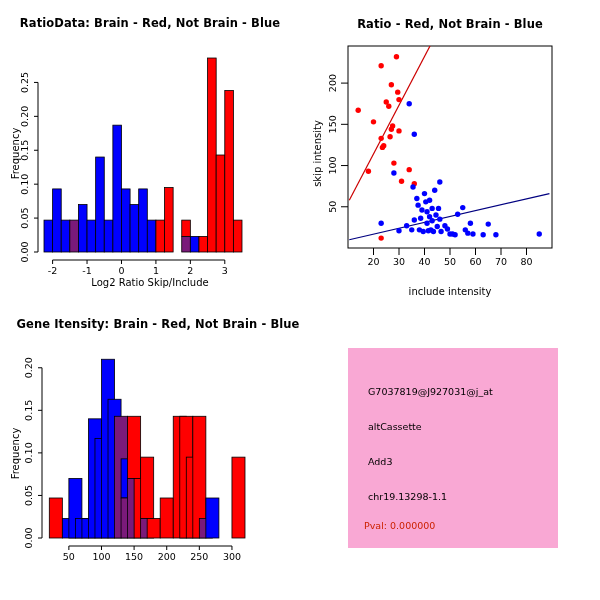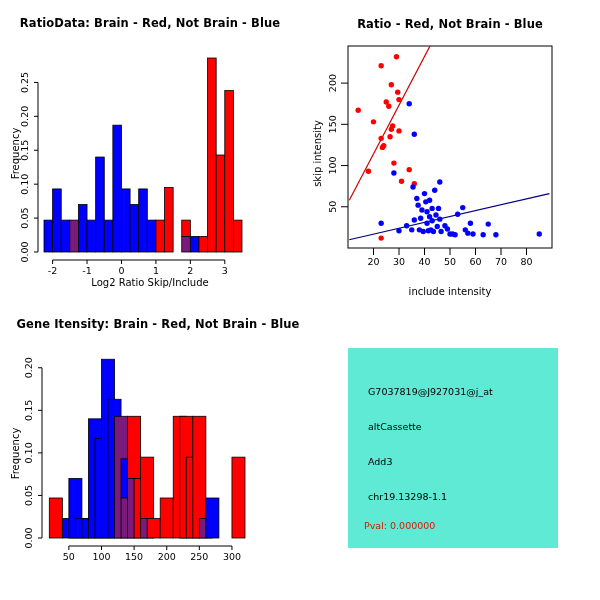--- a/index.html
+++ b/index.html
@@ -244,21 +244,21 @@
           <text x="166.72185430463577" y="260" font-family="DejaVu Sans, sans-serif" font-size="9.5" fill="#000" text-anchor="middle">200</text>
           <line x1="199.33774834437088" y1="246" x2="199.33774834437088" y2="250" stroke="#000" stroke-width="1"></line>
           <text x="199.33774834437088" y="260" font-family="DejaVu Sans, sans-serif" font-size="9.5" fill="#000" text-anchor="middle">250</text>
           <line x1="231.95364238410596" y1="246" x2="231.95364238410596" y2="250" stroke="#000" stroke-width="1"></line>
           <text x="231.95364238410596" y="260" font-family="DejaVu Sans, sans-serif" font-size="9.5" fill="#000" text-anchor="middle">300</text>
         </g>
       </svg>
     <div class="vlab" style="left:-40px;top:148px;width:110px;text-align:center;">Frequency</div>
   </div>
 
-  <div class="infobox" id="info-panel" style="left: 348px; top: 348px; width: 210px; height: 200px; background: #5eead4;">
+  <div class="infobox" id="info-panel" style="left: 348px; top: 348px; width: 210px; height: 200px; background: #f9a8d4;">
     <div class="infoline" style="left:20px;top:38px;">G7037819@J927031@j_at</div>
     <div class="infoline" style="left:20px;top:73px;">altCassette</div>
     <div class="infoline" style="left:20px;top:108px;">Add3</div>
     <div class="infoline" style="left:20px;top:143px;">chr19.13298-1.1</div>
     <div class="infoline pv" style="left:16px;top:172px;">Pval: 0.000000</div>
   </div>
 
 </div>
 
 </body></html>

